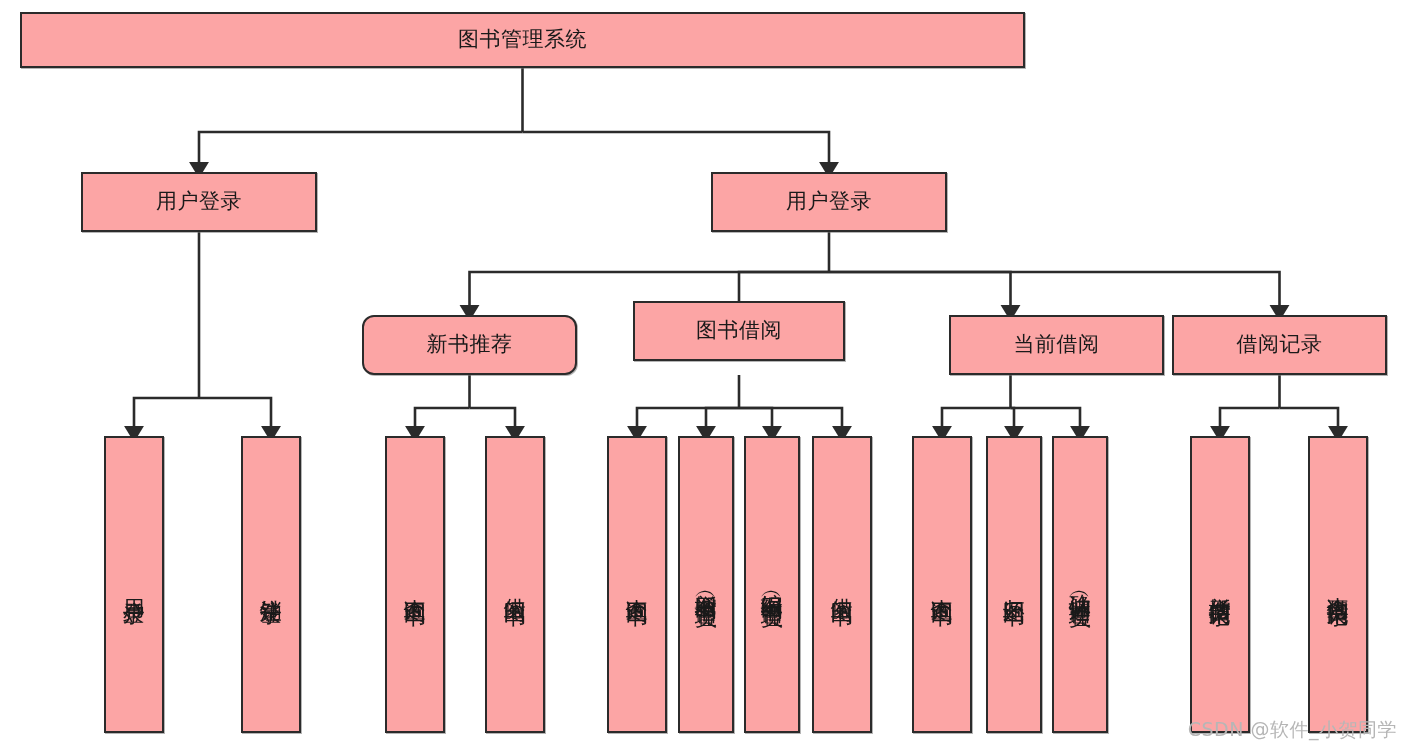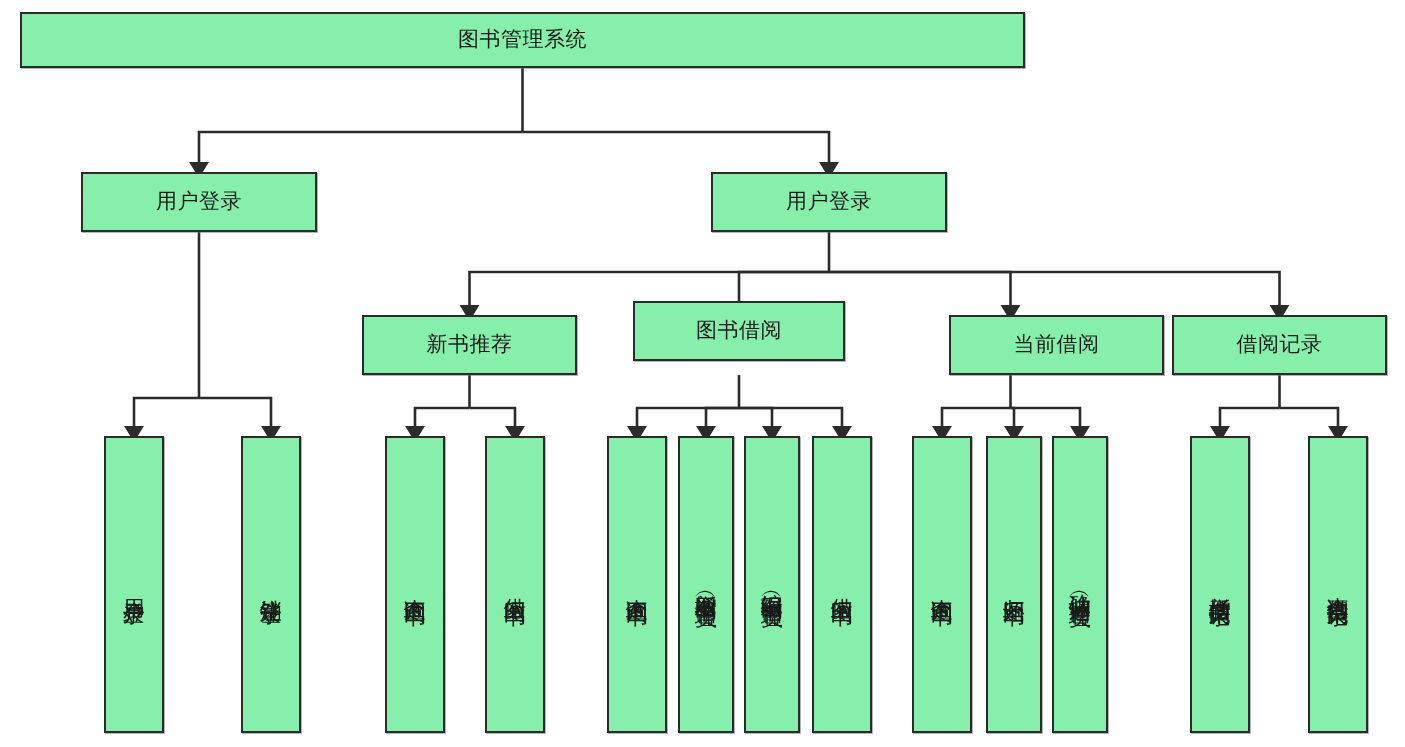--- a/index.html
+++ b/index.html
@@ -17,21 +17,21 @@
   #diagram-root {
     position: absolute;
     left: 0;
     top: 0;
     width: 1405px;
     height: 747px;
   }
   .node-box {
     position: absolute;
     box-sizing: border-box;
-    background: #86efac;
+    background: #fca5a5;
     border: 2px solid #2b2b2b;
     box-shadow: 1px 1px 0 rgba(120,120,120,0.55);
     padding-left: 16px;
   }
   .node-label-h {
     position: absolute;
     left: 0; top: 0; right: 0; bottom: 0;
     display: flex;
     align-items: center;
     justify-content: center;
@@ -116,21 +116,21 @@
   <div id="node-layer">
       <div class="node-box" style="left: 20px; top: 12px; width: 1005px; height: 56px;">
         <div class="node-label-h">图书管理系统</div>
       </div>
       <div class="node-box" style="left: 81px; top: 172px; width: 236px; height: 60px;">
         <div class="node-label-h">用户登录</div>
       </div>
       <div class="node-box" style="left: 711px; top: 172px; width: 236px; height: 60px;">
         <div class="node-label-h">用户登录</div>
       </div>
-      <div class="node-box" style="left: 362px; top: 315px; width: 215px; height: 60px;">
+      <div class="node-box" style="left: 362px; top: 315px; width: 215px; height: 60px; border-radius: 12px;">
         <div class="node-label-h">新书推荐</div>
       </div>
       <div class="node-box" style="left: 633px; top: 301px; width: 212px; height: 60px;">
         <div class="node-label-h">图书借阅</div>
       </div>
       <div class="node-box" style="left: 949px; top: 315px; width: 215px; height: 60px;">
         <div class="node-label-h">当前借阅</div>
       </div>
       <div class="node-box" style="left: 1172px; top: 315px; width: 215px; height: 60px;">
         <div class="node-label-h">借阅记录</div>
@@ -168,13 +168,14 @@
       <div class="node-box" style="left: 1052px; top: 436px; width: 56px; height: 297px;">
         <div class="node-label-v">确认归还（管理员）</div>
       </div>
       <div class="node-box" style="left: 1190px; top: 436px; width: 60px; height: 297px;">
         <div class="node-label-v">新增借阅记录</div>
       </div>
       <div class="node-box" style="left: 1308px; top: 436px; width: 60px; height: 297px;">
         <div class="node-label-v">查询借阅记录</div>
       </div>
     </div>
+  <div class="watermark">CSDN @软件_小贺同学</div>
 </div>
 
 </body></html>

